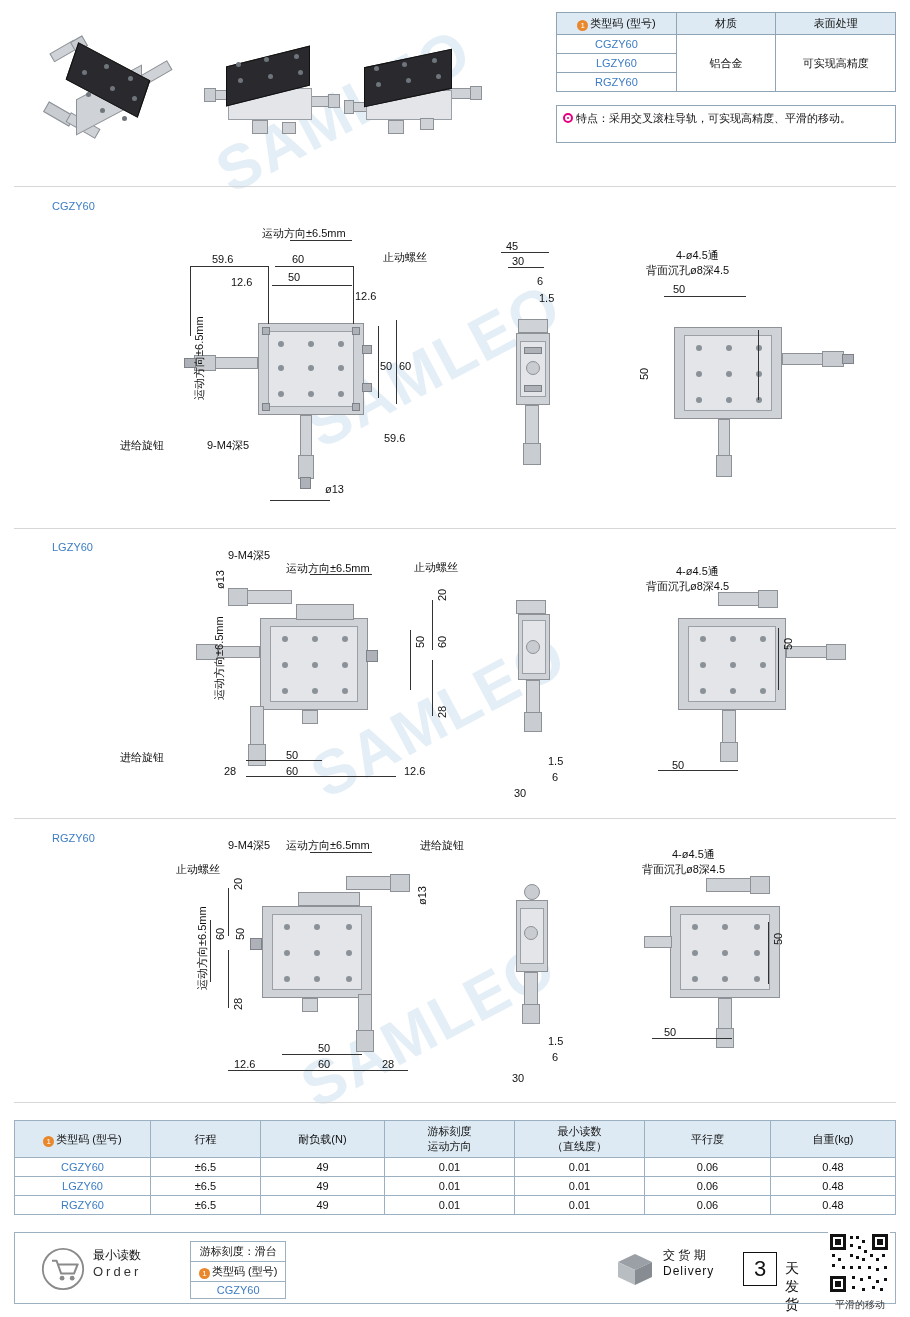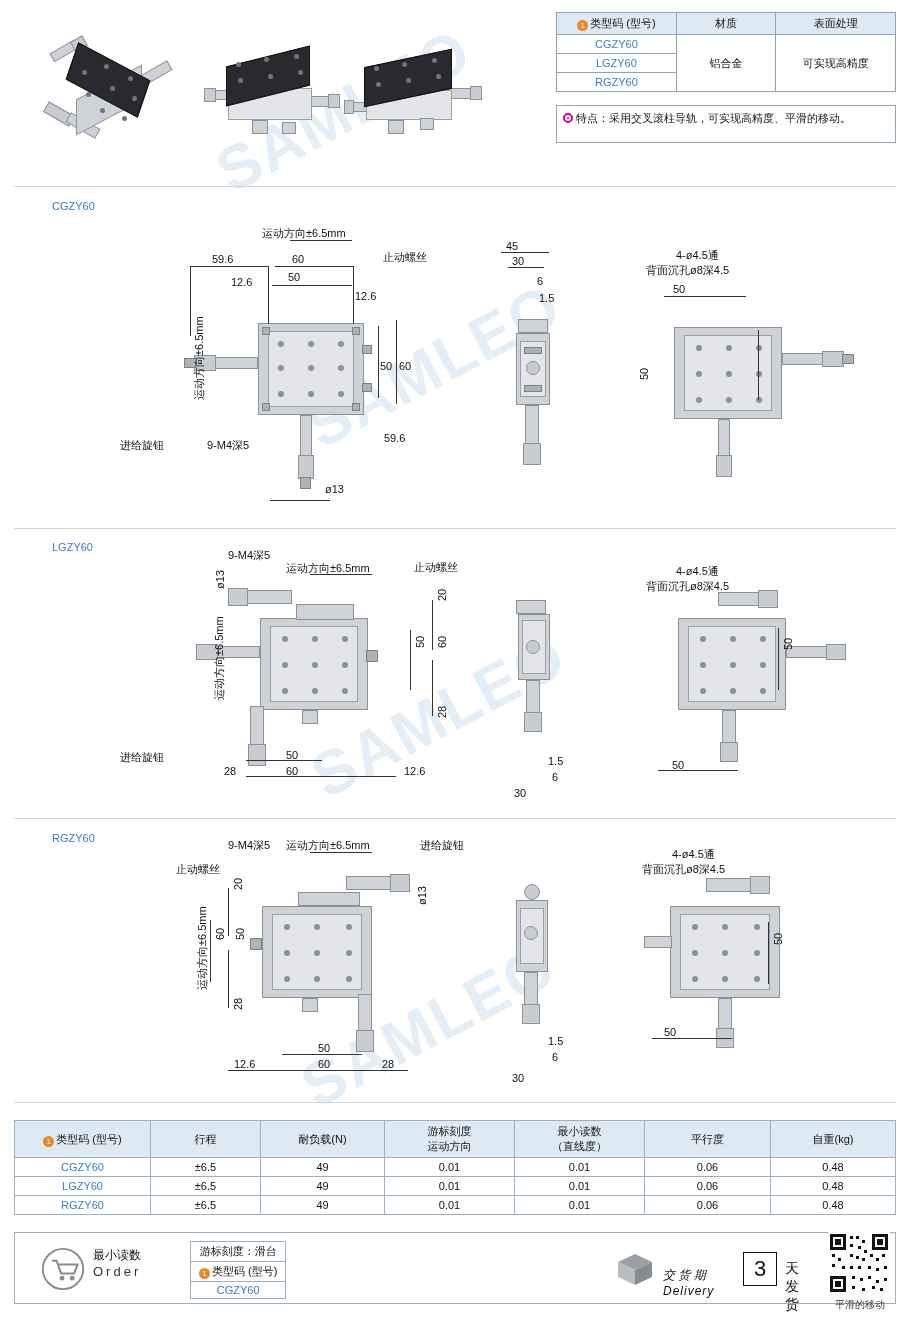--- a/index.html
+++ b/index.html
@@ -88,21 +88,21 @@
   .orderTxt { position:absolute; left:78px; top:14px; font-size:12px; line-height:1.35; }
   .orderTxt .cn { font-size:12px; }
   .orderTxt .en { font-size:13px; letter-spacing:3px; color:#333; }
 
   .ordTbl { position:absolute; left:175px; top:8px; border-collapse:collapse; }
   .ordTbl td { border:1px solid #9bb0c1; font-size:11px; padding:2px 8px; text-align:center; }
   .ordTbl td.blue { color:#3b7cc4; }
 
   .delivery { position:absolute; left:600px; top:14px; }
   .boxIcon { position:absolute; left:0; top:4px; width:40px; height:36px; }
-  .delTxt { position:absolute; left:48px; top:20px; font-size:12px; line-height:1.35;font-style:italic; }
+  .delTxt { position:absolute; left:48px; top:0; font-size:12px; line-height:1.35; }
   .delTxt .en { letter-spacing:1px; }
   .days {
     position:absolute; left:128px; top:5px; width:34px; height:34px;
     border:1px solid #111; font-size:22px; text-align:center; line-height:32px;
   }
   .daysTxt { position:absolute; left:170px; top:13px; font-size:14px; }
 
   .qr { position:absolute; left:828px; top:1232px; width:62px; height:62px; }
   .qrCap { position:absolute; left:822px; top:1298px; width:76px; text-align:center; font-size:10px; color:#333; }
 </style>

